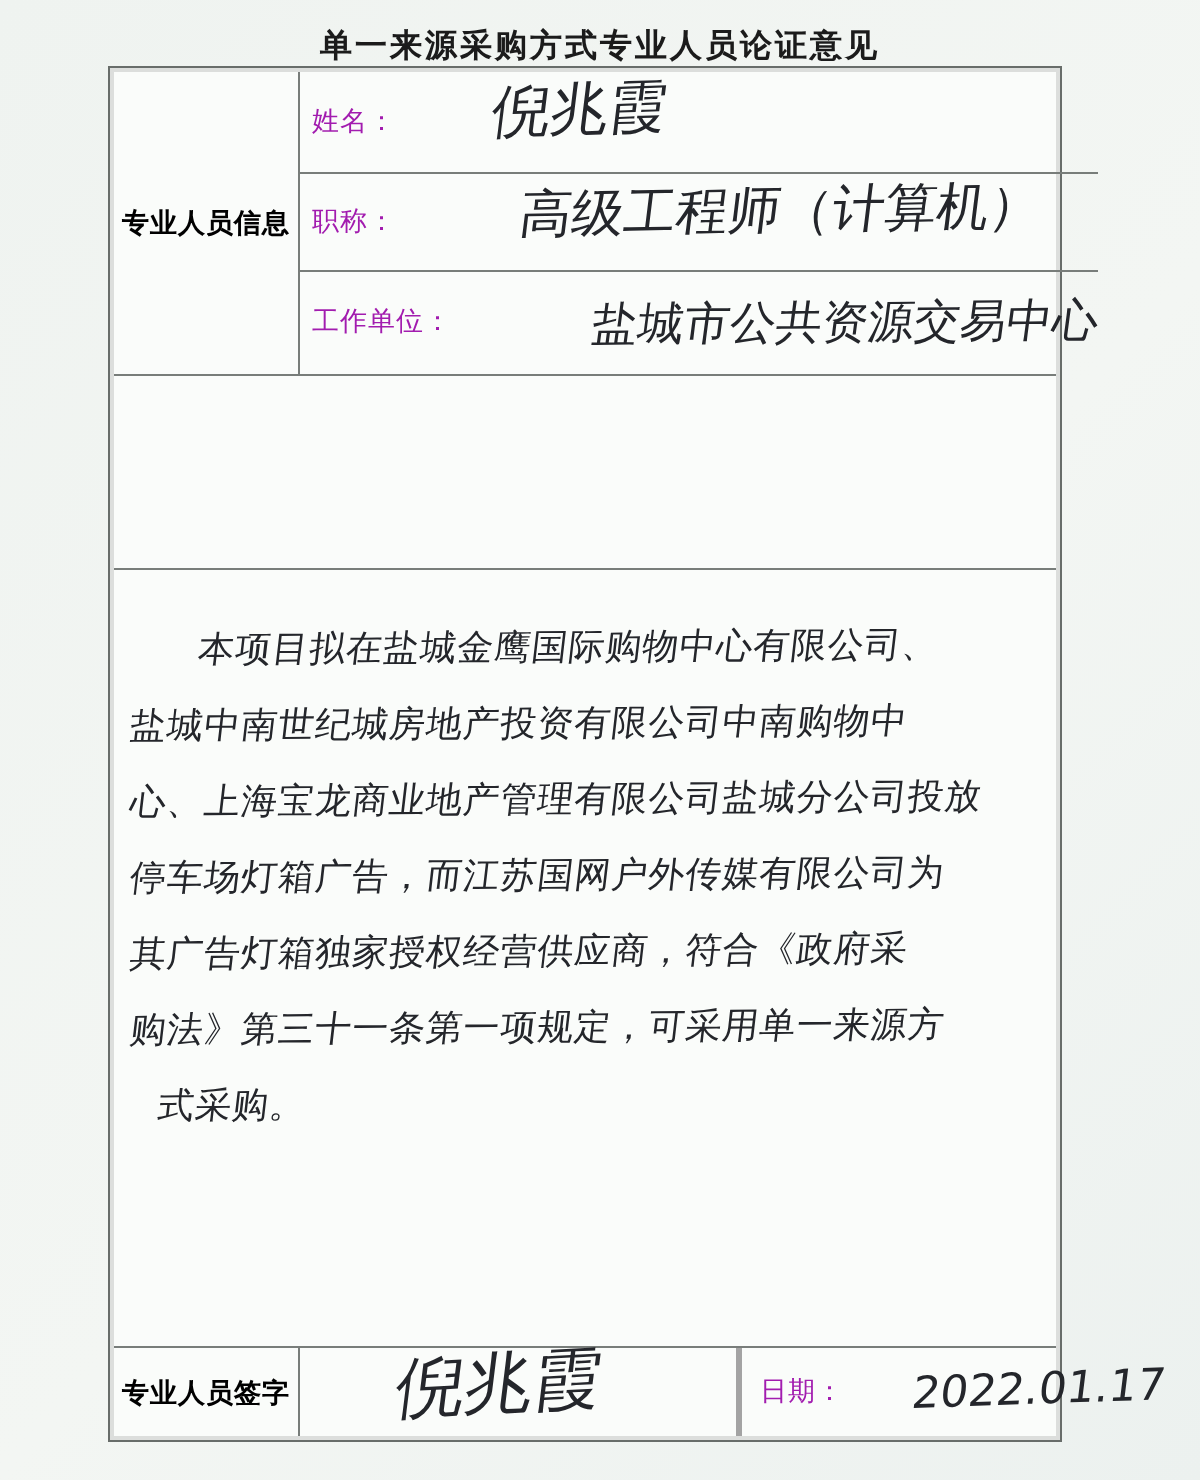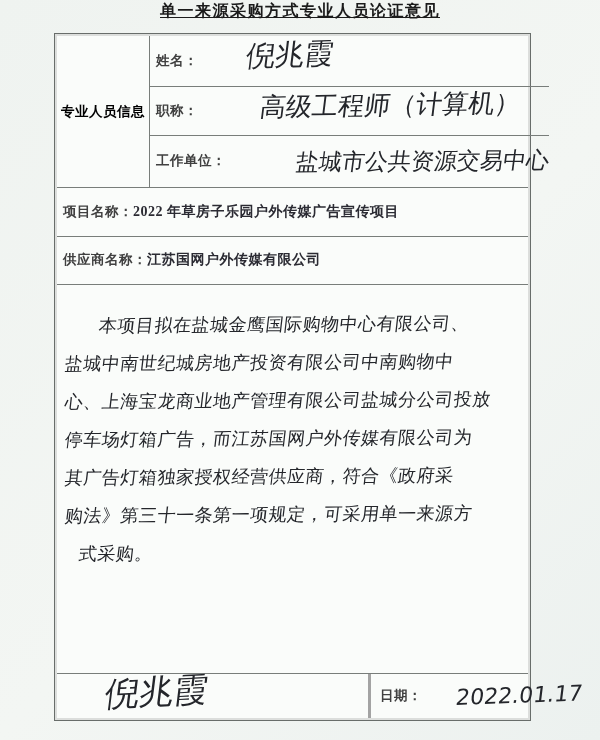--- a/index.html
+++ b/index.html
@@ -8,25 +8,24 @@
     font-family:"Liberation Sans", sans-serif;
     background:#edf1ee;
   }
   .page {
     position:relative;
     width:600px; height:740px;
     background:linear-gradient(135deg,#eff3f0 0%,#f3f6f3 55%,#ecf1ef 100%);
     overflow:hidden;
   }
   .title {
-    position:absolute; top:1px; left:0; width:100%;
+    position:absolute; top:13px; left:0; width:100%;
     text-align:center;
     font-size:16px; font-weight:700; letter-spacing:1.5px;
     color:#1b1b1b;
-    text-decoration:underline;
   }
   .form-table {
     position:absolute; left:55px; top:34px;
     width:475px; height:686px;
     border:2px solid #63686533;
     outline:1.5px solid #686d6a;
     background:#fafcfa;
     display:flex; flex-direction:column;
   }
   .section { display:flex; border-bottom:1px solid #787d7a; }
@@ -42,21 +41,21 @@
   }
   .fields { flex:1 1 auto; display:flex; flex-direction:column; }
   .field-row {
     display:flex; align-items:center;
     border-bottom:1px solid #787d7a;
     padding-left:6px;
     position:relative;
     overflow:visible;
   }
   .field-row:last-child { border-bottom:none; }
-  .flabel { font-size:13.5px; font-weight:700; color:#404040; letter-spacing:0.5px; white-space:nowrap; }
+  .flabel { font-size:13.5px; font-weight:400; color:#a21caf; letter-spacing:0.5px; white-space:nowrap; }
   .pvalue { font-family:"Liberation Serif", serif; font-size:14px; font-weight:700; color:#2b2b33; letter-spacing:0.5px; }
 
   
   .hand {
     font-family:"DejaVu Sans", sans-serif;
     color:#24262b;
     white-space:nowrap;
     transform-origin:left center;
   }
   .hand-name   { font-size:29px; margin-left:48px; margin-top:-8px; transform:skewX(-9deg) rotate(-2deg); }
@@ -130,45 +129,36 @@
           <span class="hand hand-title">高级工程师（计算机）</span>
         </div>
         <div class="field-row">
           <span class="flabel">工作单位：</span>
           <span class="hand hand-unit">盐城市公共资源交易中心</span>
         </div>
       </div>
     </div>
 
     <div class="section sec-project">
-      <div class="fields">
-        <div class="field-row">
-          <span class="flabel">项目名称：</span>
-          <span class="pvalue">2022 年草房子乐园户外传媒广告宣传项目</span>
-        </div>
-        <div class="field-row">
-          <span class="flabel">供应商名称：</span>
-          <span class="pvalue">江苏国网户外传媒有限公司</span>
-        </div>
-      </div>
     </div>
 
     <div class="section sec-opinion">
       <div class="opinion-body">
         <div class="opinion-line first">本项目拟在盐城金鹰国际购物中心有限公司、</div>
         <div class="opinion-line">盐城中南世纪城房地产投资有限公司中南购物中</div>
         <div class="opinion-line">心、上海宝龙商业地产管理有限公司盐城分公司投放</div>
         <div class="opinion-line">停车场灯箱广告，而江苏国网户外传媒有限公司为</div>
         <div class="opinion-line">其广告灯箱独家授权经营供应商，符合《政府采</div>
         <div class="opinion-line">购法》第三十一条第一项规定，可采用单一来源方</div>
         <div class="opinion-line last">式采购。</div>
       </div>
     </div>
 
     <div class="section sec-signature">
+      <div class="side-label">专业人员签字</div>
       <div class="sig-cell">
         <span class="hand hand-signature">倪兆霞</span>
       </div>
       <div class="date-cell">
         <span class="flabel">日期：</span>
         <span class="hand hand-date">2022.01.17</span>
       </div>
     </div>
 
   </div>

